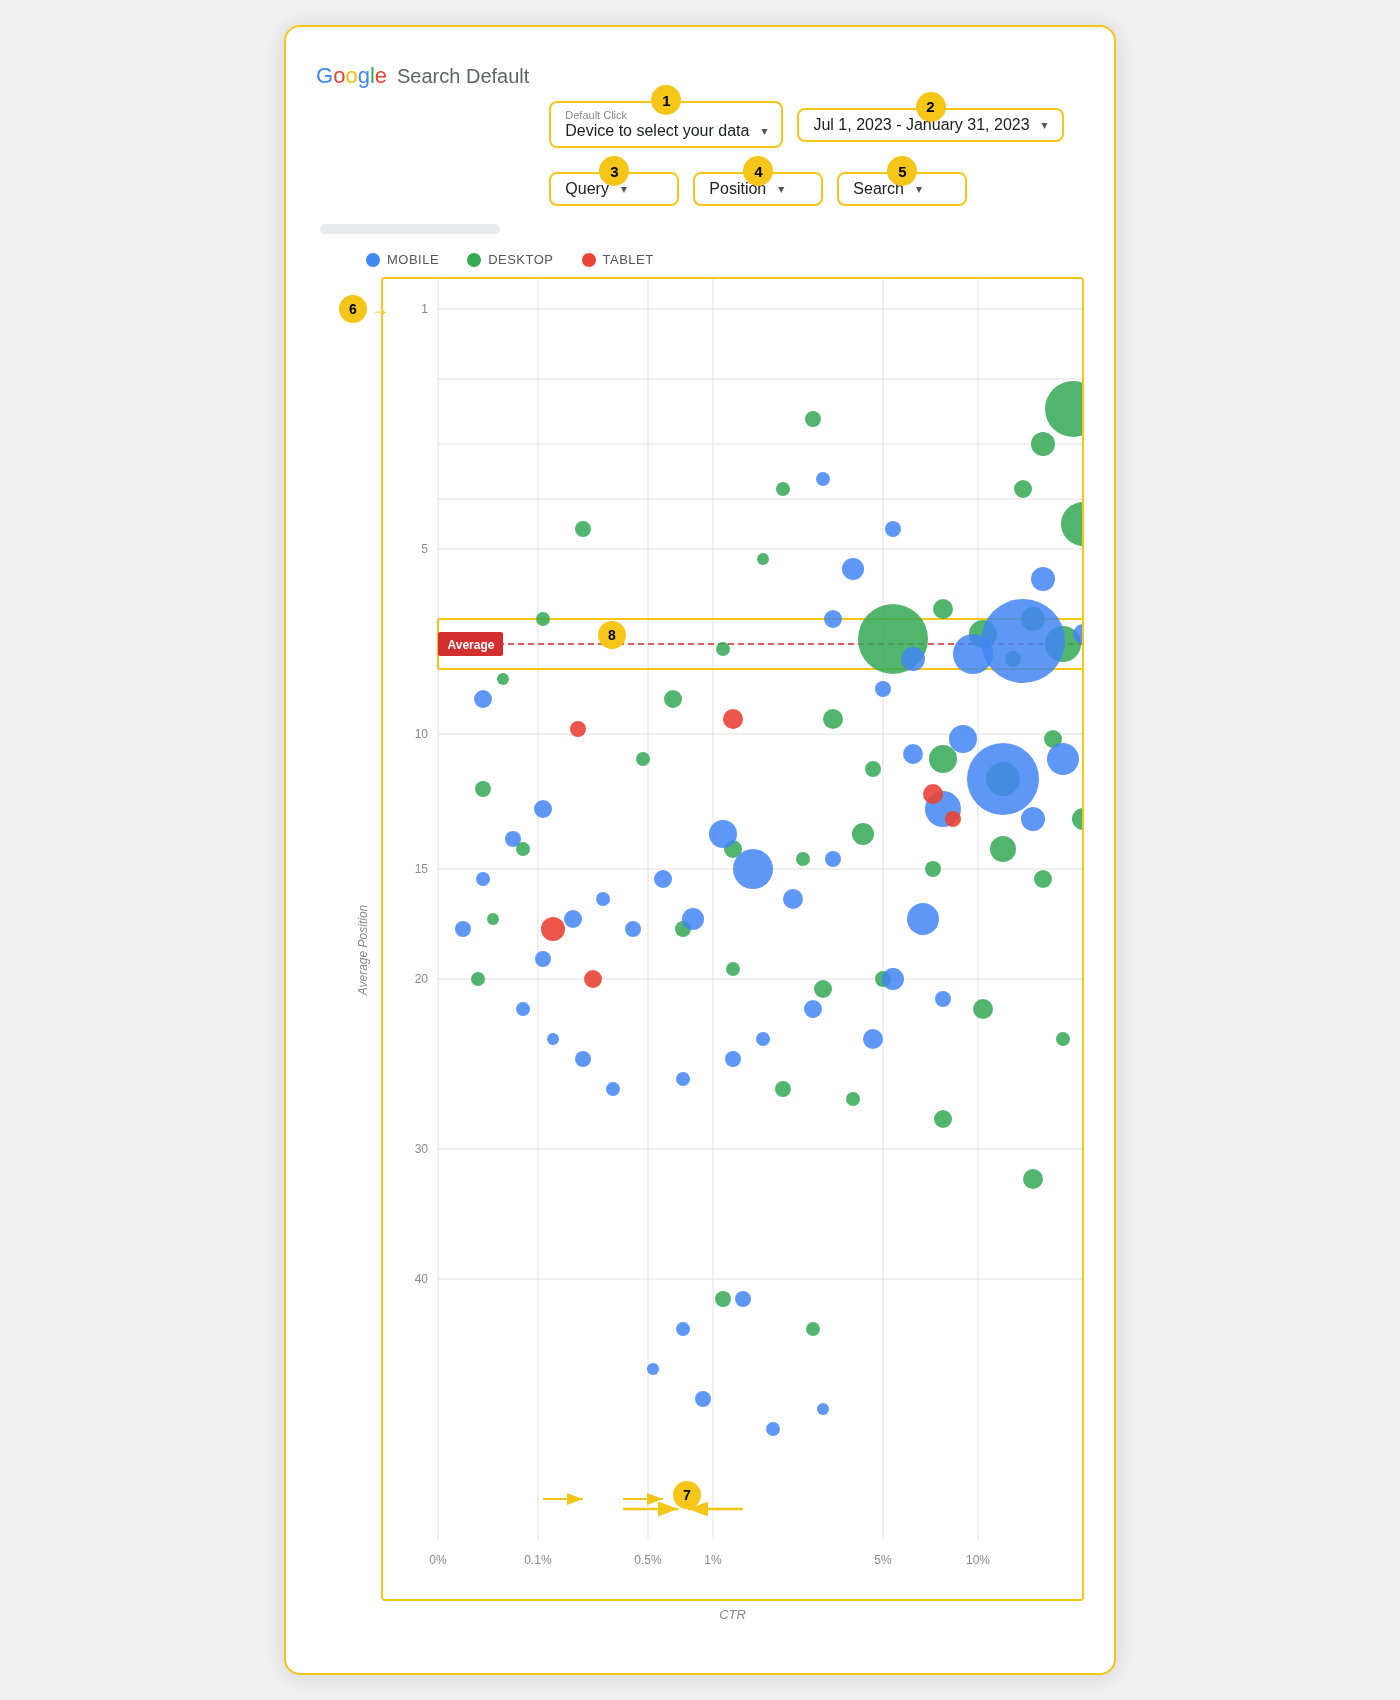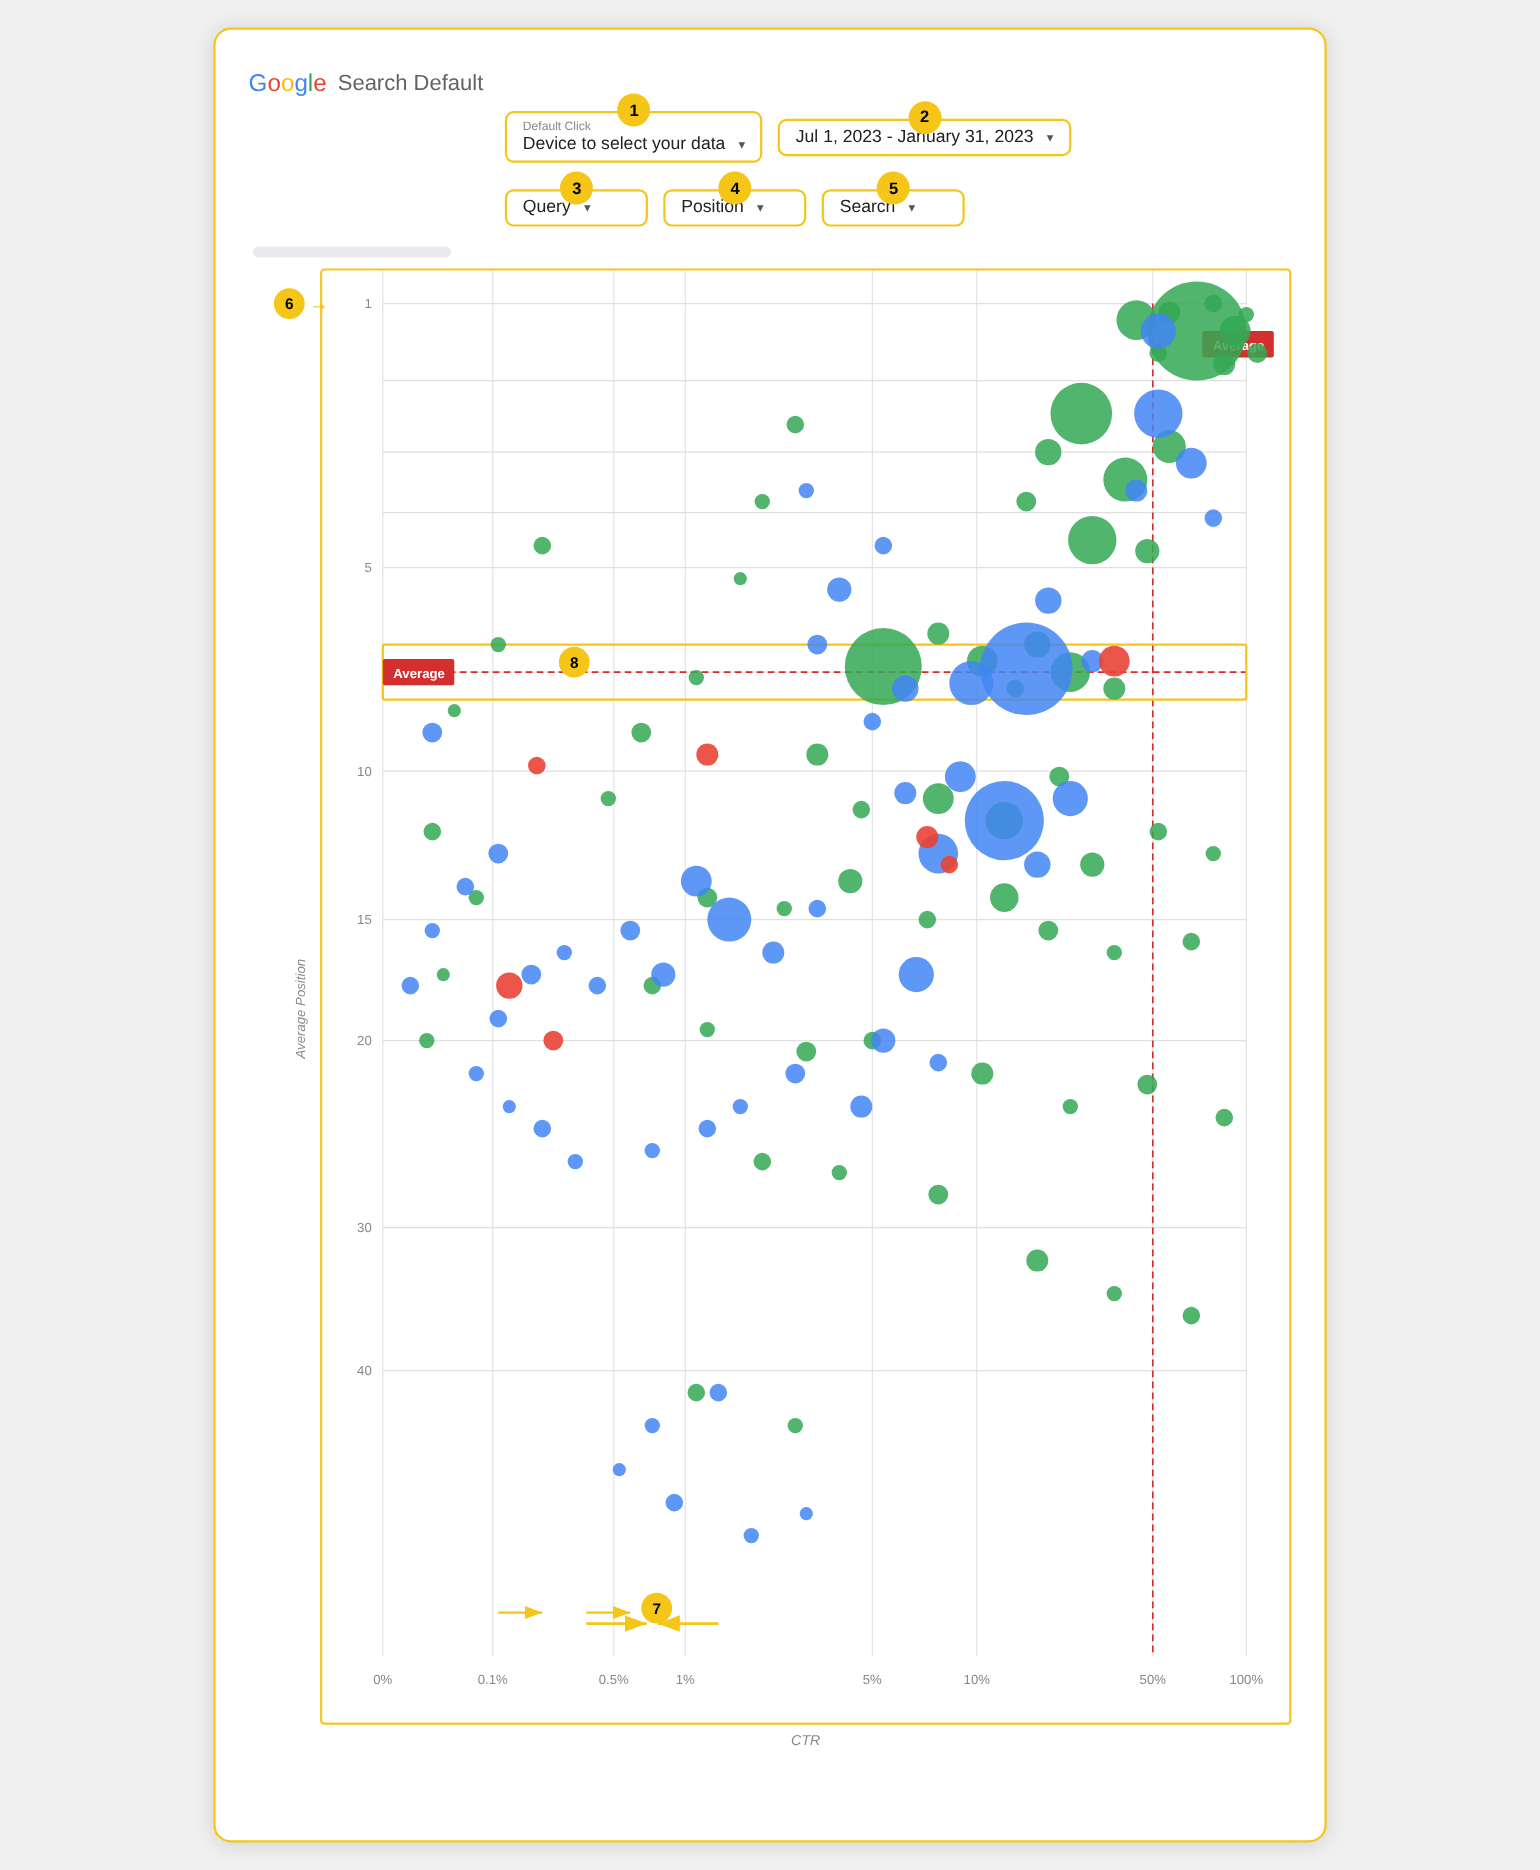--- a/index.html
+++ b/index.html
@@ -8,21 +8,21 @@
       display: flex;
       justify-content: center;
       align-items: center;
       min-height: 100vh;
       font-family: 'Google Sans', Arial, sans-serif;
     }
     .card {
       background: #fff;
       border-radius: 16px;
       border: 2px solid #f5c518;
-      width: 1012px;
+      width: 832px;
       min-height: 1650px;
       padding: 30px 30px 40px 30px;
       position: relative;
       box-shadow: 0 2px 20px rgba(0,0,0,0.12);
     }
 
     
     .header {
       display: flex;
       align-items: flex-start;
@@ -256,20 +256,34 @@
             <span>Search</span>
             <span class="dropdown-arrow">▾</span>
           </div>
         </div>
       </div>
     </div>
   </div>
 
   <div class="search-bar" style="margin-left: 4px; margin-top: 2px;"></div>
 
+  <div class="legend">
+    <div class="legend-item">
+      <div class="legend-dot" style="background:#4285F4;"></div>
+      <span>MOBILE</span>
+    </div>
+    <div class="legend-item">
+      <div class="legend-dot" style="background:#34A853;"></div>
+      <span>DESKTOP</span>
+    </div>
+    <div class="legend-item">
+      <div class="legend-dot" style="background:#EA4335;"></div>
+      <span>TABLET</span>
+    </div>
+  </div>
 
   <div class="chart-wrapper">
 
     <span class="chart-y-label">Average Position</span>
 
     <div class="badge-6" style="position:absolute; left:3px; top:18px; z-index:20; display:flex; align-items:center; gap:4px;">
       <div class="badge" style="position:relative; left:0; top:0; width:28px; height:28px; font-size:14px;">6</div>
       <span style="color:#f5c518; font-size:18px; font-weight:700;">→</span>
     </div>
 

